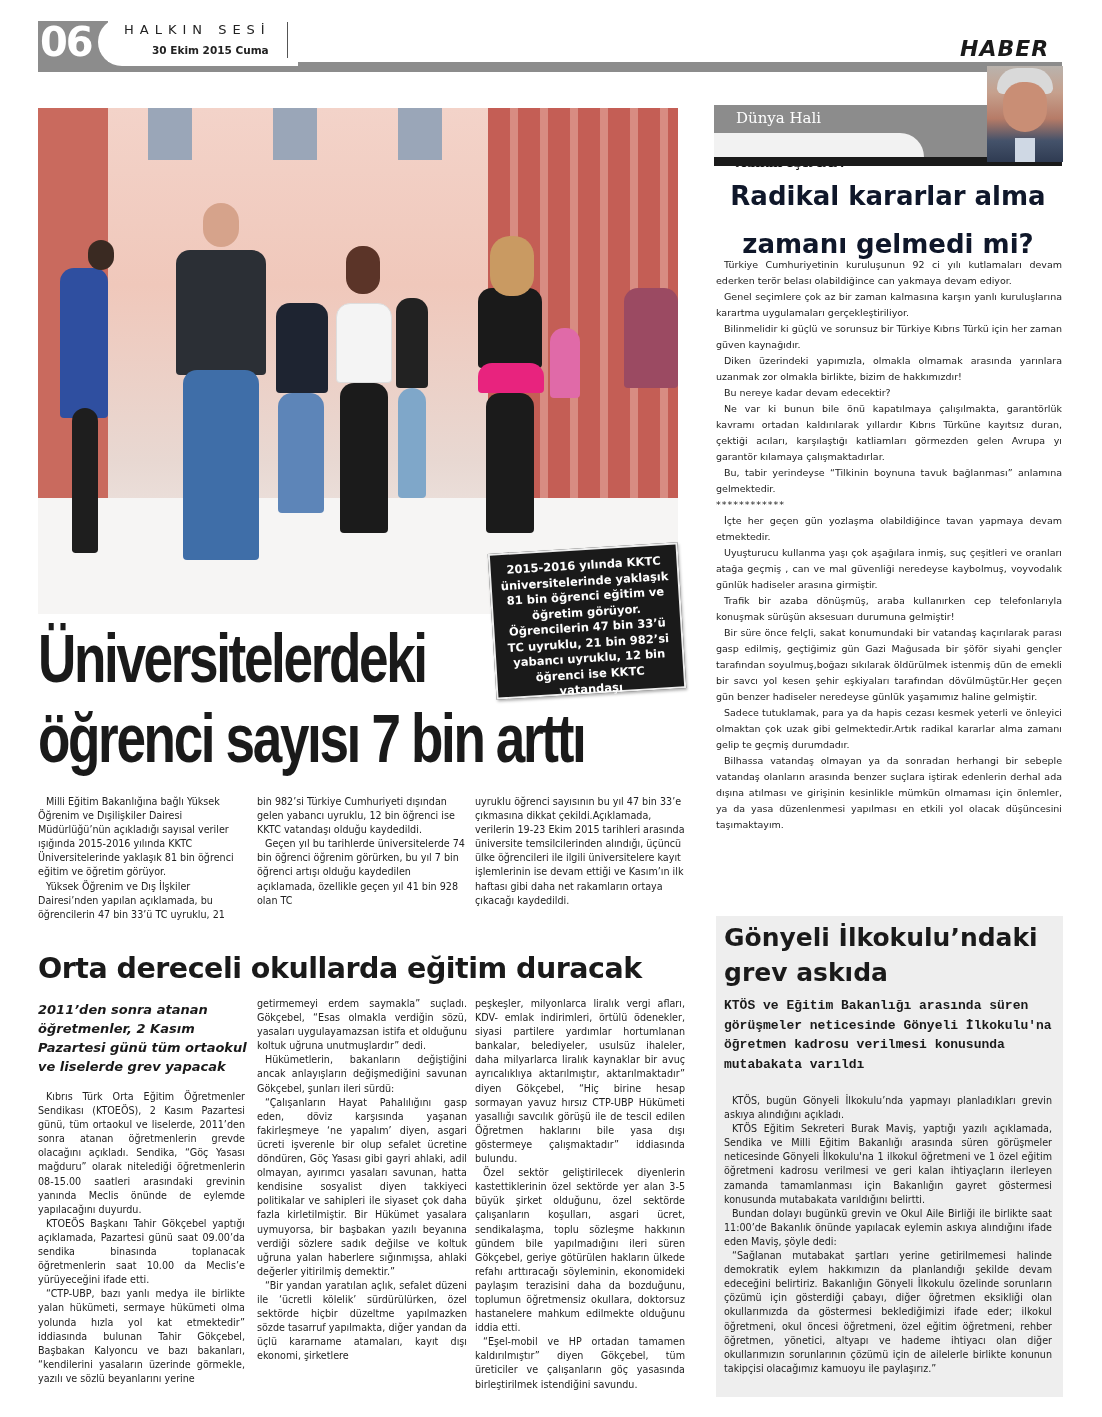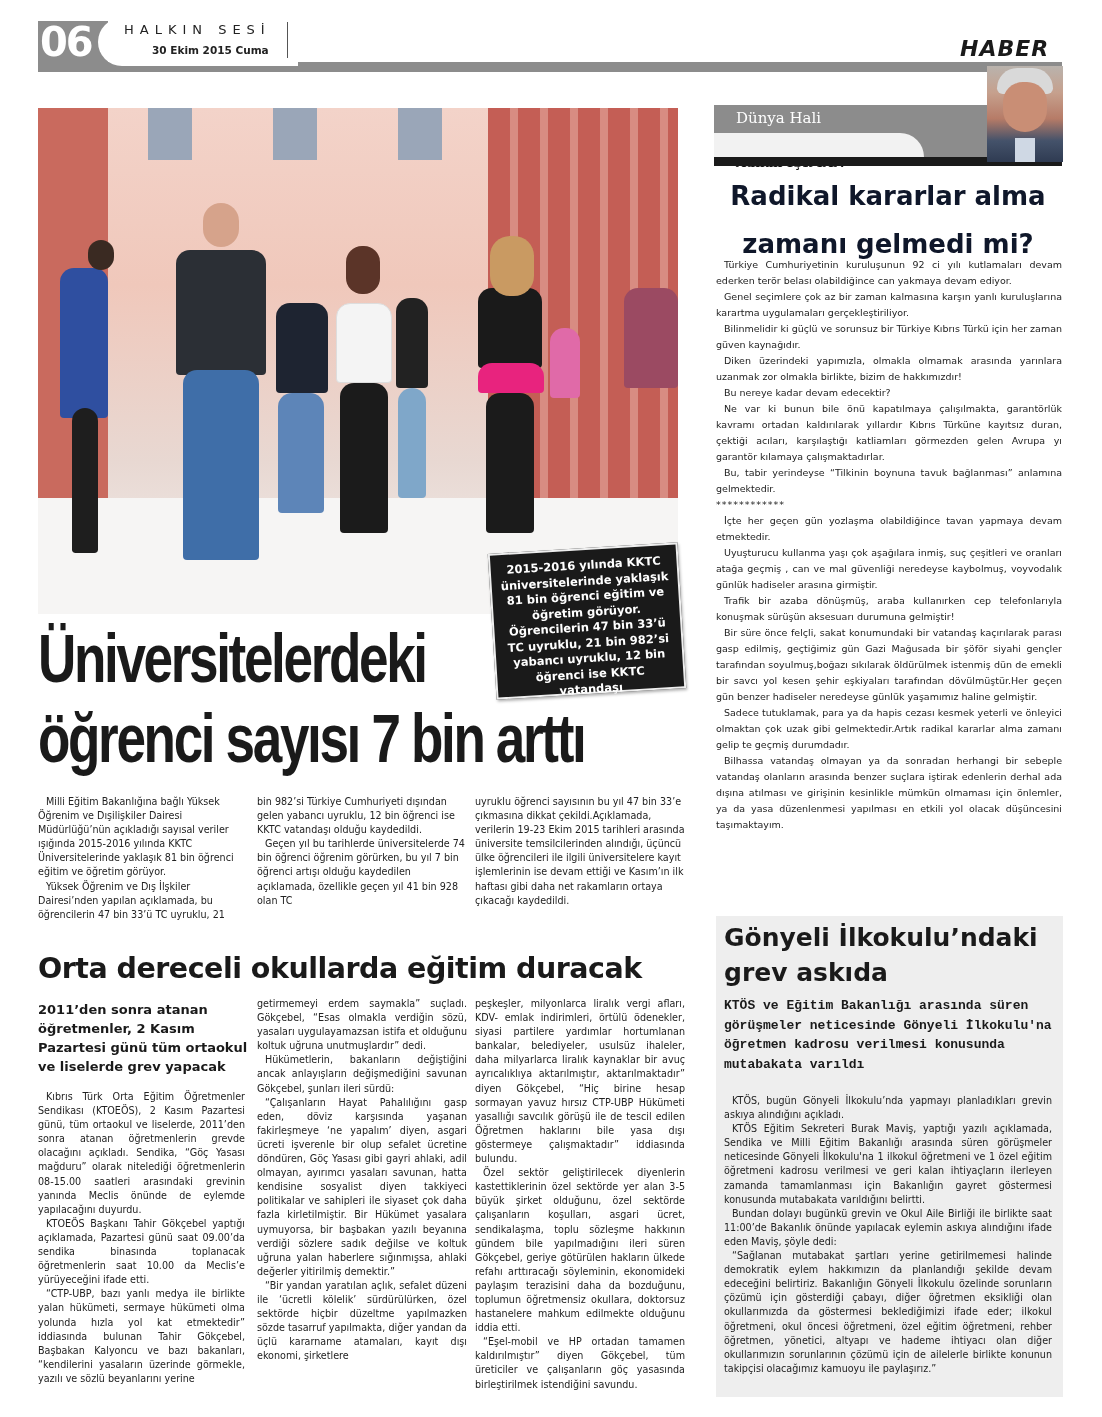--- a/index.html
+++ b/index.html
@@ -31,21 +31,21 @@
   
   .col { font-family:"DejaVu Sans", sans-serif; font-size:9.6px; line-height:14.1px; color:#222; }
   .col p { text-indent:8px; }
   .just p { text-align:justify; }
 
   .a1c1 { left:38px; top:795px; width:212px; }
   .a1c2 { left:257px; top:795px; width:212px; }
   .a1c3 { left:475px; top:795px; width:212px; }
 
   .h2 { left:38px; top:952px; font-family:"DejaVu Sans", sans-serif; font-weight:bold; font-size:28.5px; letter-spacing:-0.5px; color:#1a1a1a; }
-  .sub2 { left:38px; top:1000px; width:210px; font-family:"DejaVu Sans", sans-serif; font-weight:bold; font-size:13px; line-height:19px; color:#1a1a1a; }
+  .sub2 { left:38px; top:1000px; width:210px; font-family:"DejaVu Sans", sans-serif; font-weight:bold; font-size:13px; line-height:19px; color:#1a1a1a;font-style:italic; }
   .a2c1 { left:38px; top:1090px; width:207px; }
   .a2c2 { left:257px; top:997px; width:210px; }
   .a2c3 { left:475px; top:997px; width:210px; }
 
   
   .col-head { left:714px; top:105px; width:348px; height:56px; }
   .col-head .grey { left:0; top:0; width:275px; height:52px; background:#8c8c8c; }
   .col-head .title { left:22px; top:4px; font-family:"DejaVu Serif", serif; font-size:15px; color:#fff; }
   .col-head .tab { left:0; top:28px; width:210px; height:24px; background:#f2f2f2; border-radius:0 40px 0 0; }
   .col-head .author { left:22px; top:50px; font-family:"DejaVu Serif", serif; font-weight:bold; font-size:13px; color:#111; }

